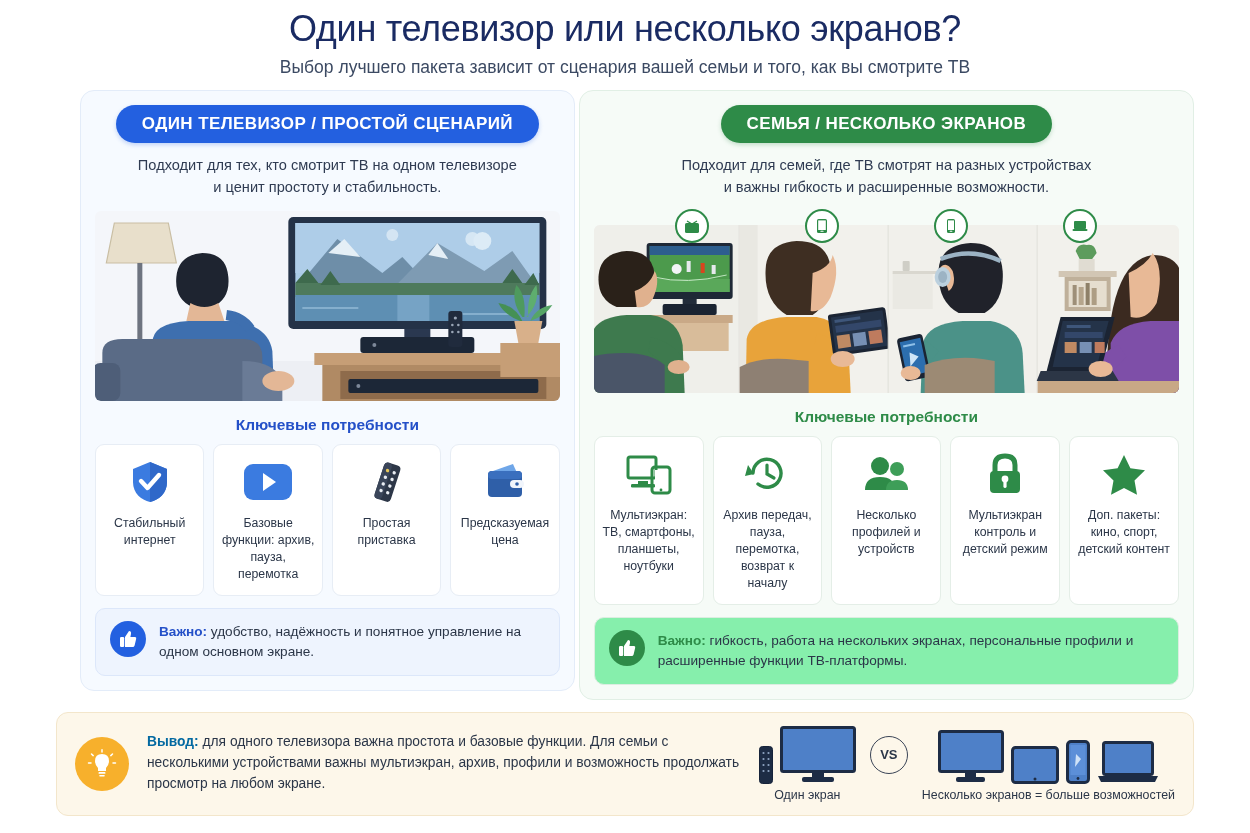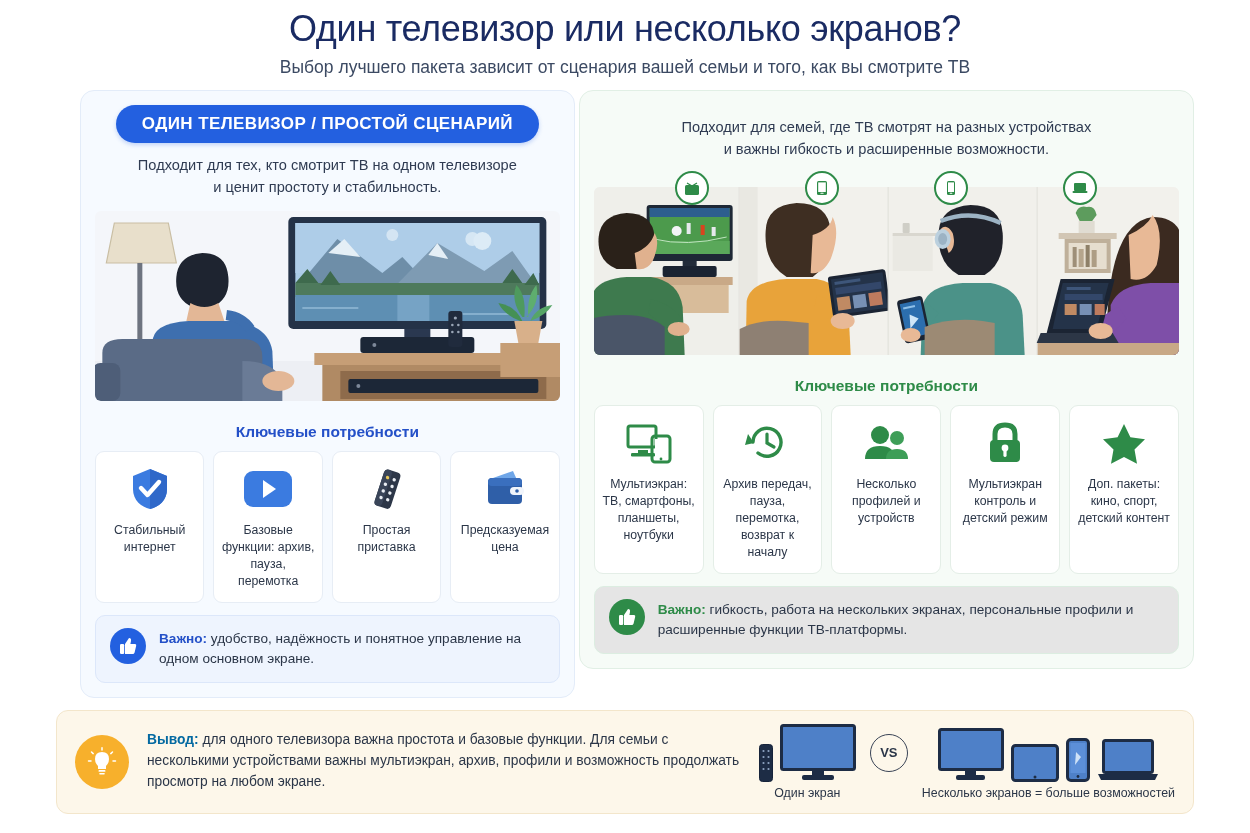--- a/index.html
+++ b/index.html
@@ -54,21 +54,21 @@
     display:flex; justify-content:space-around; padding: 0 34px;
     pointer-events:none;
   }
   .devbadge {
     width: 34px; height: 34px; border-radius:50%;
     background:#fff; border:2px solid #2E8B48;
     display:flex; align-items:center; justify-content:center;
   }
 
   
-  .needs-title { text-align:center; margin-top:22px; font-size:15.5px; font-weight:700; }
+  .needs-title { text-align:center; margin-top:15px; font-size:15.5px; font-weight:700; }
   .needs-title.blue  { color:#2450C8; }
   .needs-title.green { color:#2E8B48; }
 
   .cards { display:flex; gap: 9px; margin-top: 10px; }
   .card {
     flex:1; background:#fff; border-radius: 9px;
     border:1px solid #E7EDF5;
     padding: 14px 6px 12px 6px;
     display:flex; flex-direction:column; align-items:center;
     text-align:center; min-height: 142px;
@@ -78,21 +78,21 @@
   .card .lbl {
     margin-top: 10px; font-size: 12.3px; color:#2B3648; line-height: 1.38;
   }
 
   
   .callout {
     margin-top: 12px; border-radius: 10px; padding: 12px 14px;
     display:flex; align-items:flex-start; gap: 13px;
   }
   .callout.blue  { background:#EEF4FE; border:1px solid #DCE7FA; }
-  .callout.green { background:#e5e5e5; border:1px solid #DCEDE1; }
+  .callout.green { background:#86efac; border:1px solid #DCEDE1; }
   .callout .dot {
     flex: 0 0 auto; width: 36px; height:36px; border-radius:50%;
     display:flex; align-items:center; justify-content:center;
   }
   .callout.blue  .dot { background:#2360E0; }
   .callout.green .dot { background:#2E8B48; }
   .callout .txt { font-size: 13.6px; line-height: 1.5; color:#2B3648; padding-top:1px; }
   .callout .kw { font-weight:700; }
   .callout.blue  .kw { color:#2450C8; }
   .callout.green .kw { color:#2E8B48; }
@@ -270,20 +270,21 @@
             <rect x="2" y="8" width="4.2" height="10" rx="1.2" fill="#fff"></rect>
           </svg>
         </div>
         <div class="txt">
           <span class="kw">Важно:</span><span> удобство, надёжность и понятное управление на одном основном экране.</span>
         </div>
       </div>
     </div>
 
     <div class="panel right">
+      <div class="badge green">СЕМЬЯ / НЕСКОЛЬКО ЭКРАНОВ</div>
       <div class="lede">
         <span>Подходит для семей, где ТВ смотрят на разных устройствах</span><br>
         <span>и важны гибкость и расширенные возможности.</span>
       </div>
 
       <div class="illo-wrap" style="margin-top:26px;">
         <div class="devbadges">
           <div class="devbadge">
             <svg width="18" height="18" viewBox="0 0 18 18">
               <path d="M4 4 L9 7 L14 4" stroke="#2E8B48" stroke-width="1.3" fill="none"></path>

